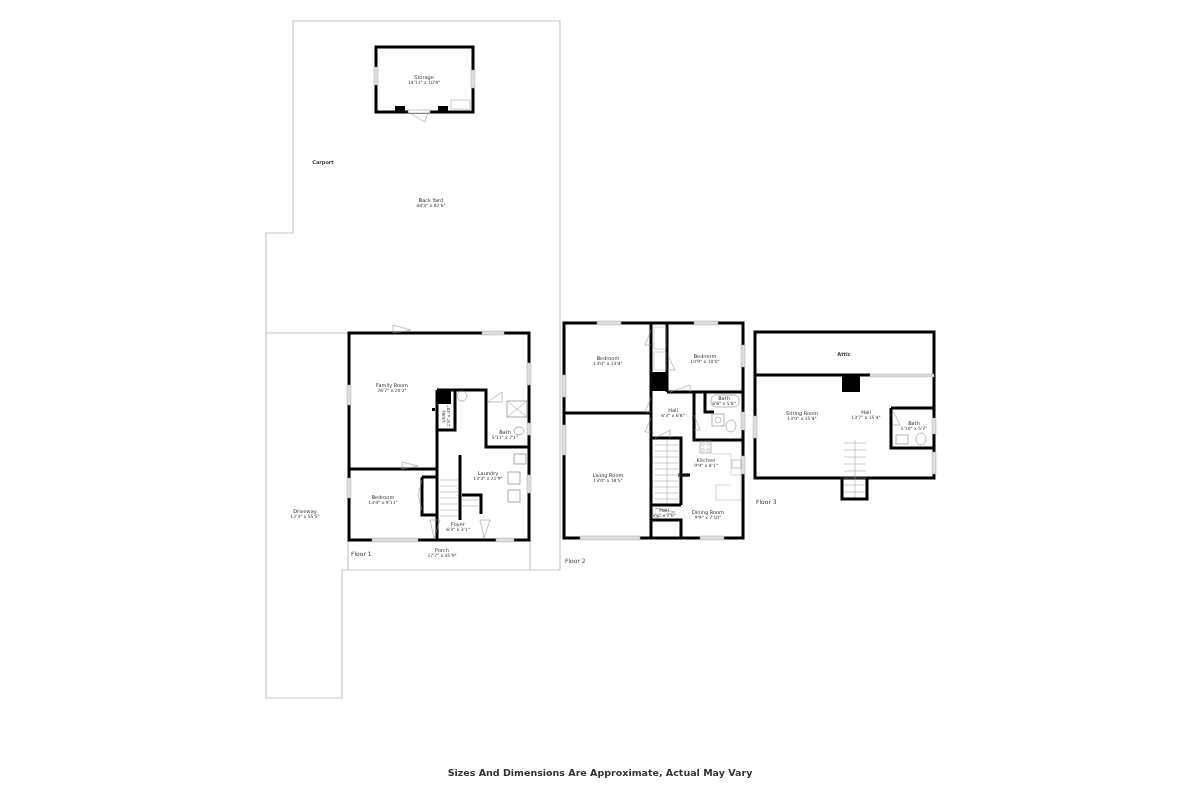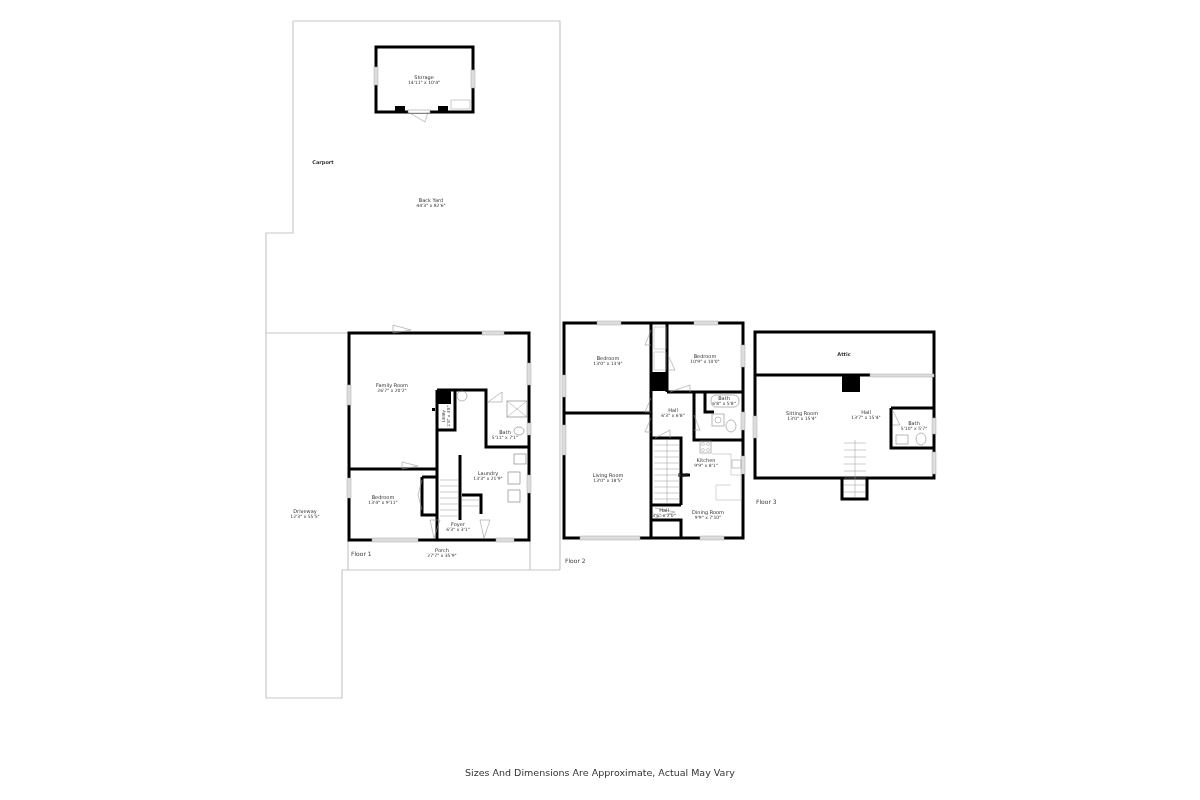--- a/index.html
+++ b/index.html
@@ -3,21 +3,21 @@
 <meta charset="utf-8">
 <style>
   html, body { margin:0; padding:0; background:#ffffff; }
   body { width:1200px; height:800px; position:relative; overflow:hidden; font-family:"DejaVu Sans", sans-serif; }
   #plan { position:absolute; left:0; top:0; width:1200px; height:800px; }
   .lbl { position:absolute; font-family:"DejaVu Sans", sans-serif; color:#333; text-align:center; white-space:nowrap; transform:translate(-50%,-50%); line-height:1.25; }
   .lbl .n { font-size:5px; display:block; }
   .lbl .d { font-size:4.5px; display:block; }
   .floor-lbl { position:absolute; font-size:6px; color:#444; white-space:nowrap; }
   .bold-lbl { font-weight:bold; font-size:5px; }
-  .footer { position:absolute; left:0; width:1200px; top:767px; text-align:center; font-size:9.5px; color:#333; font-family:"DejaVu Sans", sans-serif; }
+  .footer { position:absolute; left:0; width:1200px; top:767px; text-align:center; font-size:9.5px; color:#333; font-family:"DejaVu Sans", sans-serif;font-weight:bold; }
   .ref { position:absolute; font-size:5px; font-weight:bold; color:#222; }
 </style>
 </head>
 <body>
 
 <svg id="plan" viewBox="0 0 1200 800" xmlns="http://www.w3.org/2000/svg">
 
   <g fill="none" stroke="#c8c8c8" stroke-width="1.2">
 
     <path d="M293,21 L560,21 L560,570 M293,21 L293,233 L266,233 L266,333 L348,333"></path>

